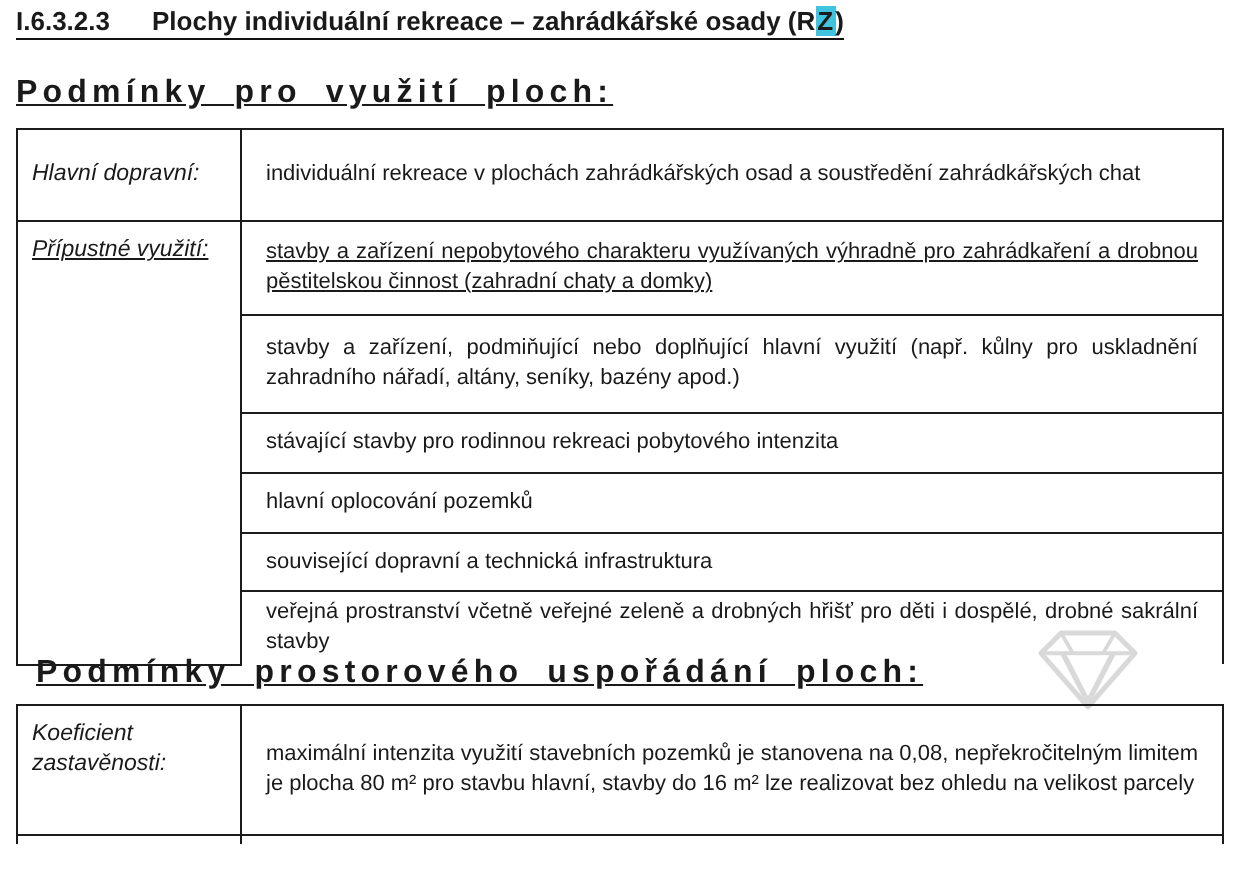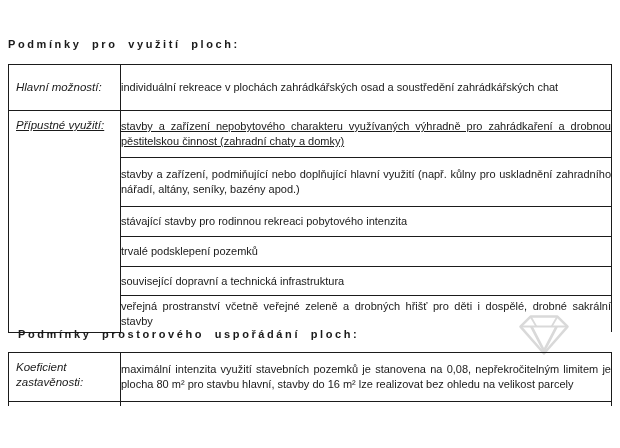--- a/index.html
+++ b/index.html
@@ -50,25 +50,26 @@
     border-bottom: 1.8px solid #111;
     padding-bottom: 1px;
   }
   .tab-gap { display: inline-block; width: 21px; }
   .hl { background: #3fc3de; padding: 0 1px; }
 
   .subheading {
     position: absolute;
     left: 8px;
     z-index: 1;
-    font-size: 11px;
+    font-size: 16px;
     font-weight: 700;
     letter-spacing: 2.6px;
     word-spacing: 5px;
     white-space: nowrap;
+    text-decoration: underline;
   }
   .sub1 { top: 38px; }
   .sub2 { top: 328px; padding-left: 10px; }
 
   
   .doc-table {
     position: absolute;
     left: 8px;
     z-index: 1;
     width: 604px;
@@ -77,84 +78,87 @@
     background: transparent;
   }
   .table1 { top: 64px; }
   .table2 { top: 352px; }
   .col-label { width: 112px; }
 
   .doc-table td {
     border: 1.7px solid #1b1b1b;
     font-size: 11px;
     line-height: 15px;
-    padding: 3px 0;
+    padding: 3px 12px;
     vertical-align: middle;
     background: transparent;
   }
   td.label {
     font-style: italic;
     font-size: 11.5px;
     padding: 3px 5px 3px 7px;
   }
   td.top { vertical-align: top; padding-top: 7px; }
   td.content {
     text-align: justify;
     text-align-last: left;
   }
 
   tr.r46  td { height: 46px; }
   tr.r47  td { height: 47px; text-decoration: underline; }
   tr.r49  td { height: 49px; }
   tr.r30  td { height: 30px; }
   tr.r29  td { height: 29px; }
   tr.r42  td { height: 42px; }
-  tr.r49b td { height: 49px; }
+  tr.r49b td { height: 65px; }
   .table1 tr.last td { border-bottom: none; margin-top: 36px; }
   .table2 tr.sliver td { height: 4px; padding: 0; border-bottom: none; }
 </style>
 </head>
 <body>
 
 <div class="page">
 
   <div class="watermark">
     <svg class="gem" width="52" height="42" viewBox="0 0 60 50" fill="none">
       <path d="M14,3 L46,3 L58,15 L30,47 L2,15 Z" stroke="#d9d9d9" stroke-width="3" stroke-linejoin="round"></path>
       <path d="M2,15 L58,15" stroke="#d9d9d9" stroke-width="2.4"></path>
       <path d="M15,15 L30,44 L45,15" stroke="#d9d9d9" stroke-width="3.2" stroke-linejoin="round"></path>
       <path d="M14,3 L21,15 M46,3 L39,15" stroke="#d9d9d9" stroke-width="2.2"></path>
     </svg>
   </div>
 
+  <h1 class="doc-heading">
+    <span class="underline-wrap"><span>I.6.3.2.3</span><span class="tab-gap"></span><span>Plochy individuální rekreace – zahrádkářské osady (R</span><span class="hl">Z</span><span>)</span></span>
+  </h1>
 
   <div class="subheading sub1">Podmínky pro využití ploch:</div>
 
   <table class="doc-table table1">
     <colgroup>
         <col class="col-label">
         <col>
       </colgroup>
     <tbody>
       <tr class="r46">
-        <td class="label">Hlavní možností:</td>
+        <td class="label">Hlavní dopravní:</td>
         <td class="content">individuální rekreace v plochách zahrádkářských osad a soustředění zahrádkářských chat</td>
       </tr>
       <tr class="r47">
         <td class="label top" rowspan="6">Přípustné využití:</td>
         <td class="content">stavby a zařízení nepobytového charakteru využívaných výhradně pro zahrádkaření a drobnou pěstitelskou činnost (zahradní chaty a domky)</td>
       </tr>
       <tr class="r49">
         <td class="content">stavby a zařízení, podmiňující nebo doplňující hlavní využití (např. kůlny pro uskladnění zahradního nářadí, altány, seníky, bazény apod.)</td>
       </tr>
       <tr class="r30">
         <td class="content">stávající stavby pro rodinnou rekreaci pobytového intenzita</td>
       </tr>
       <tr class="r30">
-        <td class="content">trvalé podsklepení pozemků</td>
+        <td class="content">hlavní oplocování pozemků</td>
       </tr>
       <tr class="r29">
         <td class="content">související dopravní a technická infrastruktura</td>
       </tr>
       <tr class="r30 last">
         <td class="content">veřejná prostranství včetně veřejné zeleně a drobných hřišť pro děti i dospělé, drobné sakrální stavby</td>
       </tr>
     </tbody>
   </table>
 

